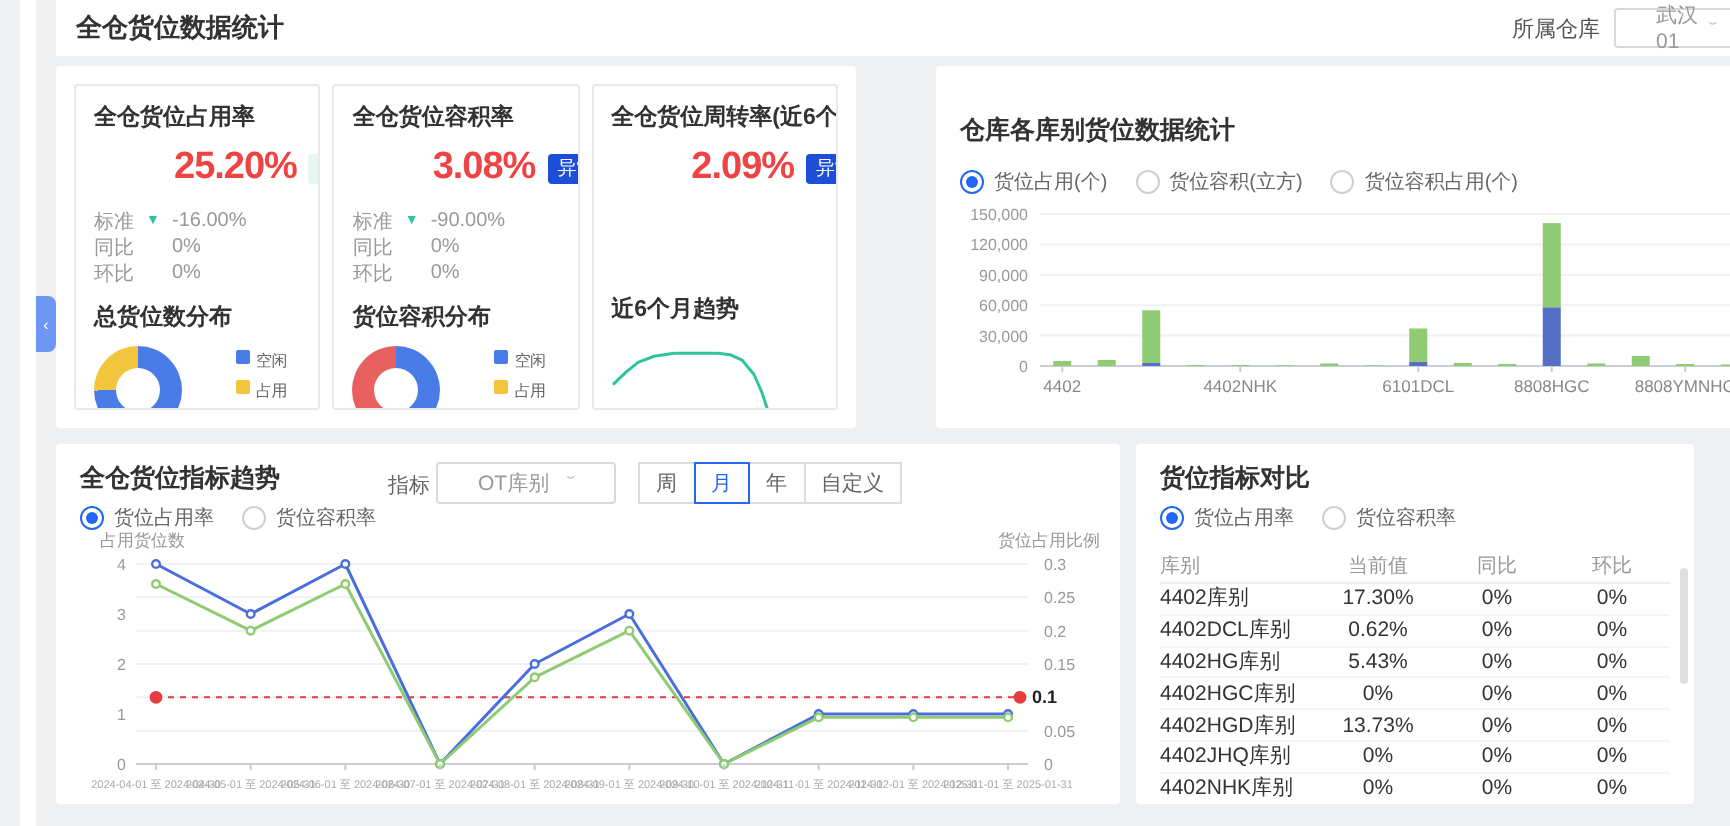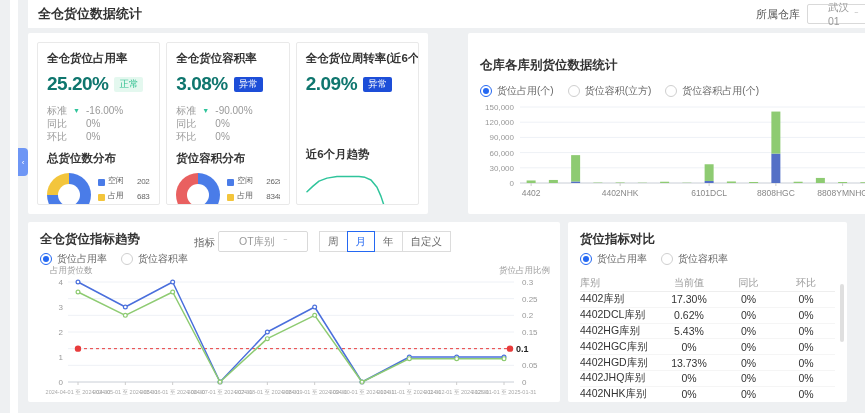--- a/index.html
+++ b/index.html
@@ -22,36 +22,36 @@
     color:#999; padding:0 20px; cursor:pointer; }
   .wh-box { width:72px; height:20px; }
   .chev { color:#bbb; font-size:8px; transform:scaleX(1.6); }
 
   .panel { position:absolute; background:#fff; border-radius:2px; overflow:hidden; }
   .kpi-panel { left:28px; top:33px; width:400px; height:181px; padding:9px; display:flex; gap:6px; }
   .card { flex:1; border:1px solid #e9e9e9; border-radius:2px; padding:8px 9px;
     position:relative; overflow:hidden; }
   .card-title { font-size:11.5px; font-weight:bold; color:#333; white-space:nowrap; }
   .vrow { display:flex; align-items:center; gap:6px; margin-top:7px; }
-  .val { font-size:19px; font-weight:bold; color:#0f766e; letter-spacing:-0.5px; }
+  .val { font-size:19px; font-weight:bold; color:#ef4444; letter-spacing:-0.5px;margin-left:40px; }
   .badge { font-size:9.5px; padding:1px 5px; border-radius:2px; white-space:nowrap; }
   .badge.normal { background:#e4f8ef; color:#2fbf8f; }
   .badge.danger { background:#1d4ed8; color:#fff; }
   .metrics { margin-top:9px; }
   .mrow { display:flex; align-items:center; height:13px; font-size:10px; color:#999; }
   .ml { width:26px; }
   .arrslot { width:13px; font-size:7px; color:#2fc49b; }
   .mv { color:#999; }
   .dist-title { margin-top:8px; font-size:11.5px; font-weight:bold; color:#333; }
   .donut-row { display:flex; align-items:center; gap:7px; margin-top:7px; }
   .donut { width:44px; height:44px; border-radius:50%; position:relative; flex:none; }
   .donut::after { content:''; position:absolute; inset:11px; background:#fff; border-radius:50%; }
   .legend { display:flex; flex-direction:column; gap:4px; overflow:hidden; }
-  .li { display:flex; align-items:flex-end; gap:3px; font-size:8px; color:#666;
-    white-space:nowrap; letter-spacing:-0.3px; cursor:pointer; }
+  .li { display:flex; align-items:flex-start; gap:3px; font-size:8px; color:#666;
+    white-space:nowrap; letter-spacing:-0.3px; cursor:pointer;margin-left:20px; }
   .sq { width:7px; height:7px; border-radius:1px; flex:none; }
   .ln { width:26px; flex:none; }
   .trend-title { position:absolute; left:9px; top:104px; font-size:11.5px; font-weight:bold; color:#333; }
   .mini-wrap { position:absolute; left:6px; top:118px; }
 
   .bar-panel { left:432px; top:33px; width:415px; height:181px; padding:24px 12px;margin-left:36px; }
   .panel-title { font-size:12.5px; font-weight:bold; color:#333; }
   .radios { display:flex; align-items:center; gap:14px; margin-top:10px; }
   .radio { display:inline-flex; align-items:center; gap:5px; font-size:10px; color:#666; cursor:pointer; }
   .rdot { width:12px; height:12px; border:1px solid #cfcfcf; border-radius:50%; background:#fff;

